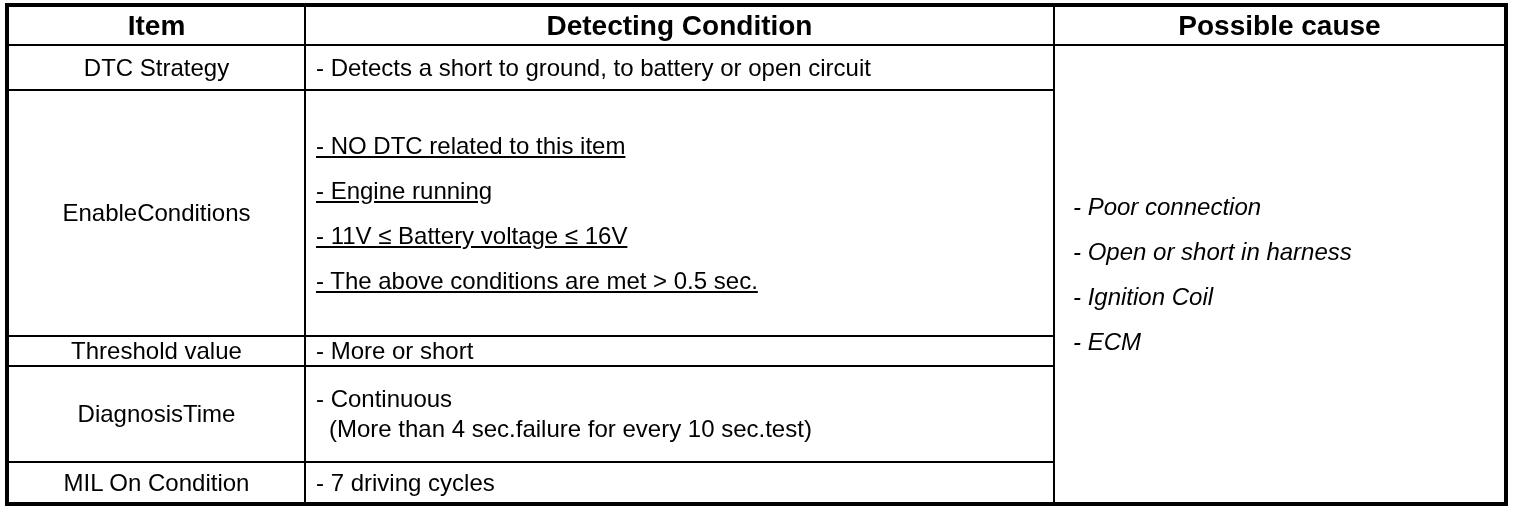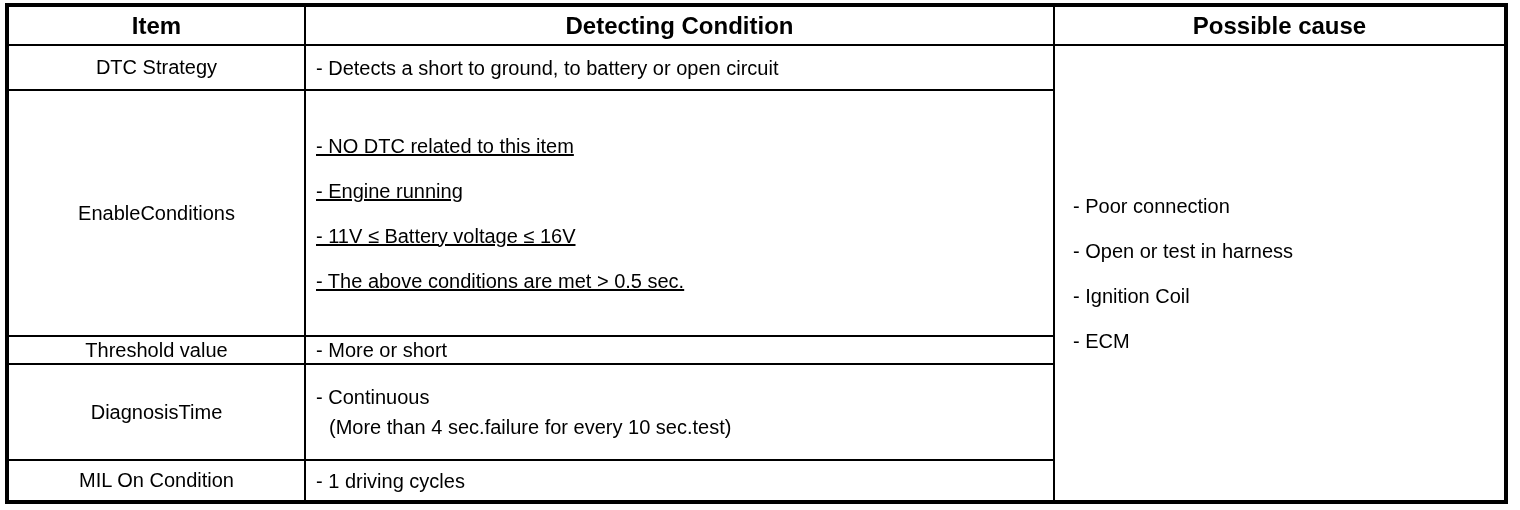--- a/index.html
+++ b/index.html
@@ -18,25 +18,25 @@
     border-collapse: collapse;
     table-layout: fixed;
     border: 4px solid #000;
   }
   col.c1 { width: 298px; }
   col.c2 { width: 749px; }
   col.c3 { width: 452px; }
   th, td {
     border: 2px solid #000;
     padding: 0;
-    font-size: 20px;
+    font-size: 24px;
     background: #fff;
   }
   th {
-    font-size: 24px;
+    font-size: 28px;
     font-weight: bold;
     text-align: center;
     vertical-align: middle;
     height: 40px;
   }
   tr.r1 { height: 45px; }
   tr.r2 { height: 246px; }
   tr.r3 { height: 28px; margin-top: 8px; }
   tr.r4 { height: 96px; }
   tr.r5 { height: 42px; }
@@ -51,20 +51,21 @@
     border-radius: 15px;
   }
   td.cond .line { line-height: 24px; }
   tr.r2 td.cond .line { margin: 21px 0; text-decoration: underline; }
   tr.r4 td.cond .line { line-height: 30px; }
   .indent { padding-left: 13px; }
   td.cause {
     vertical-align: middle;
     text-align: left;
     padding-left: 18px;
+    font-style: italic;
   }
   td.cause .line { line-height: 24px; margin: 21px 0; }
 </style>
 </head>
 <body>
 
 <table class="dtc">
   <colgroup>
     <col class="c1">
       <col class="c2">
@@ -78,21 +79,21 @@
     </tr>
   </thead>
   <tbody>
     <tr class="r1">
       <td class="item">DTC Strategy</td>
       <td class="cond">
         <div class="line">- Detects a short to ground, to battery or open circuit</div>
       </td>
       <td class="cause" rowspan="5">
         <div class="line">- Poor connection</div>
-        <div class="line">- Open or test in harness</div>
+        <div class="line">- Open or short in harness</div>
         <div class="line">- Ignition Coil</div>
         <div class="line">- ECM</div>
       </td>
     </tr>
     <tr class="r2">
       <td class="item">EnableConditions</td>
       <td class="cond">
         <div class="line">- NO DTC related to this item</div>
         <div class="line">- Engine running</div>
         <div class="line">- 11V ≤ Battery voltage ≤ 16V</div>
@@ -108,17 +109,17 @@
     <tr class="r4">
       <td class="item">DiagnosisTime</td>
       <td class="cond">
         <div class="line">- Continuous</div>
         <div class="line indent">(More than 4 sec.failure for every 10 sec.test)</div>
       </td>
     </tr>
     <tr class="r5">
       <td class="item">MIL On Condition</td>
       <td class="cond">
-        <div class="line">- 1 driving cycles</div>
+        <div class="line">- 7 driving cycles</div>
       </td>
     </tr>
   </tbody>
 </table>
 
 </body></html>

